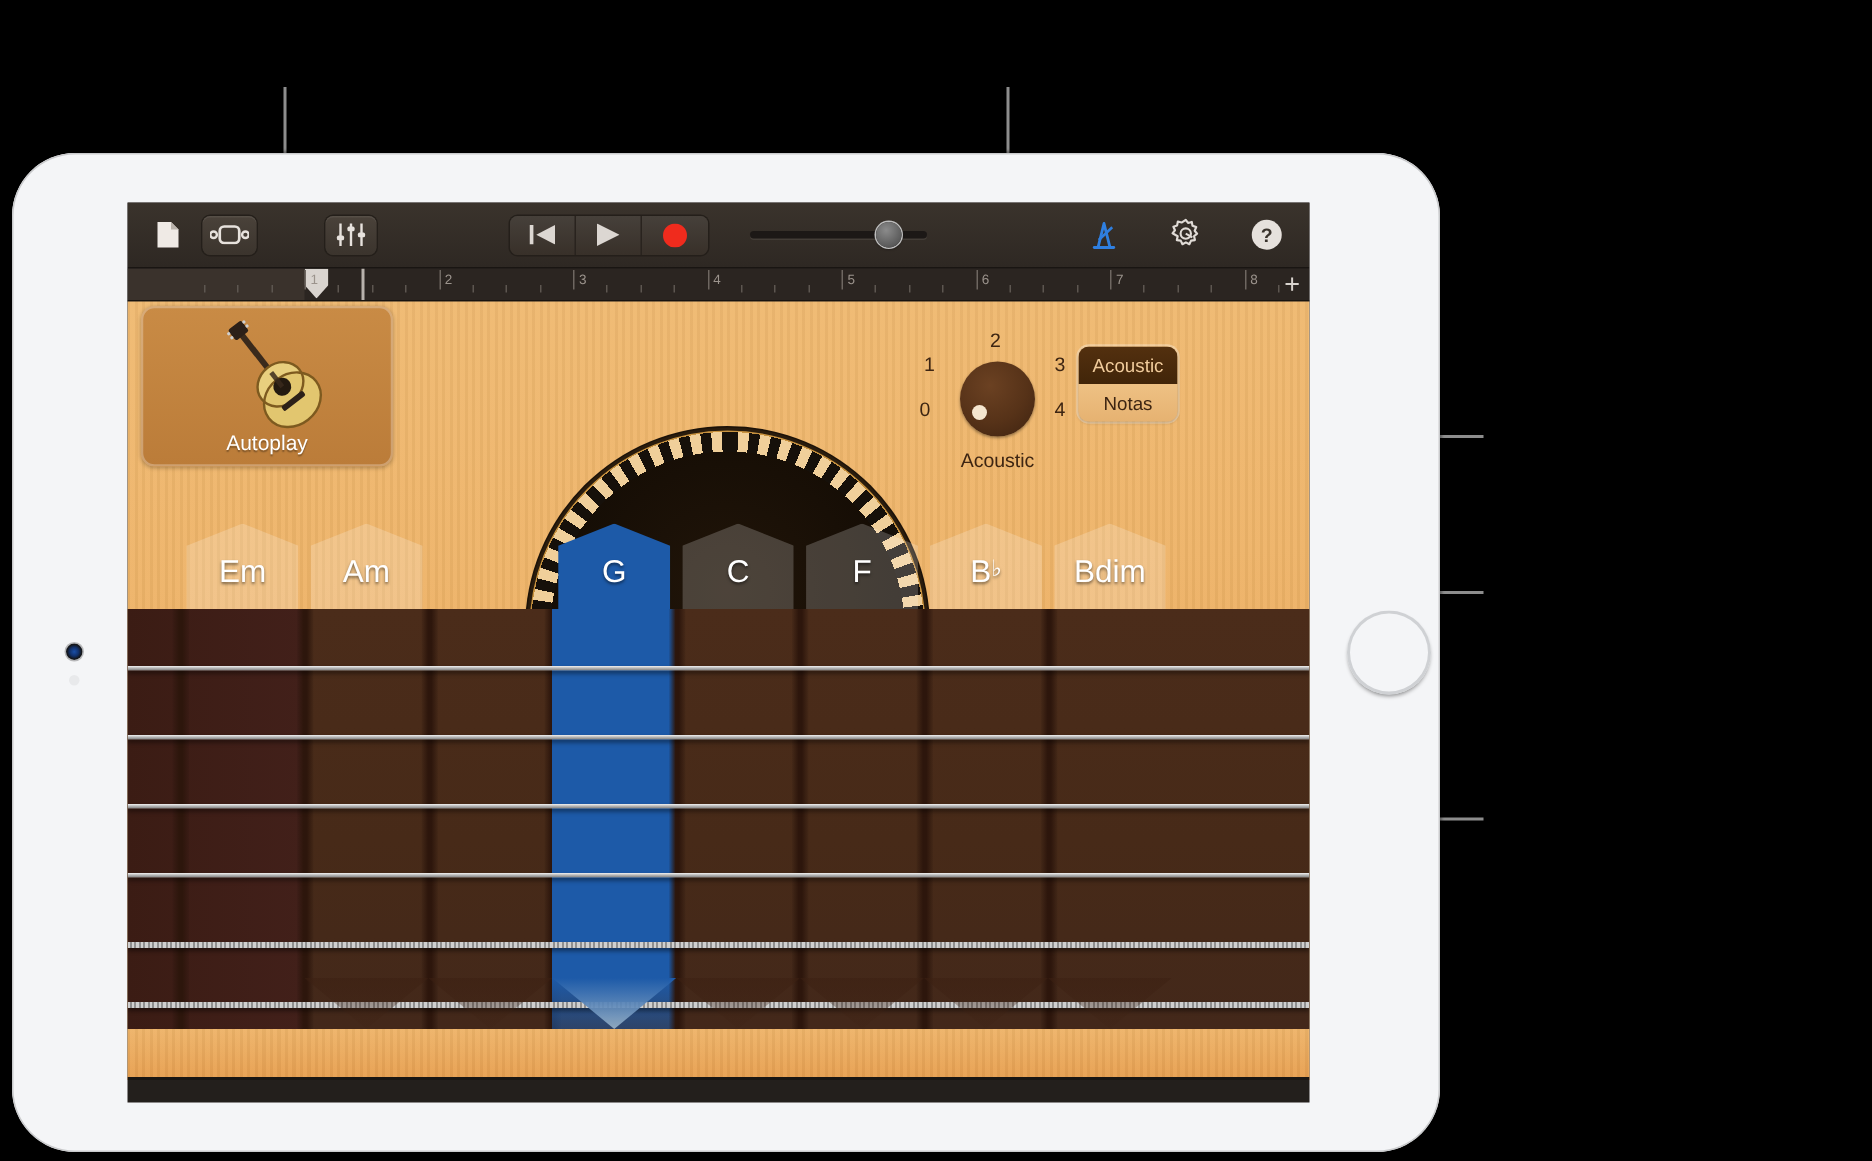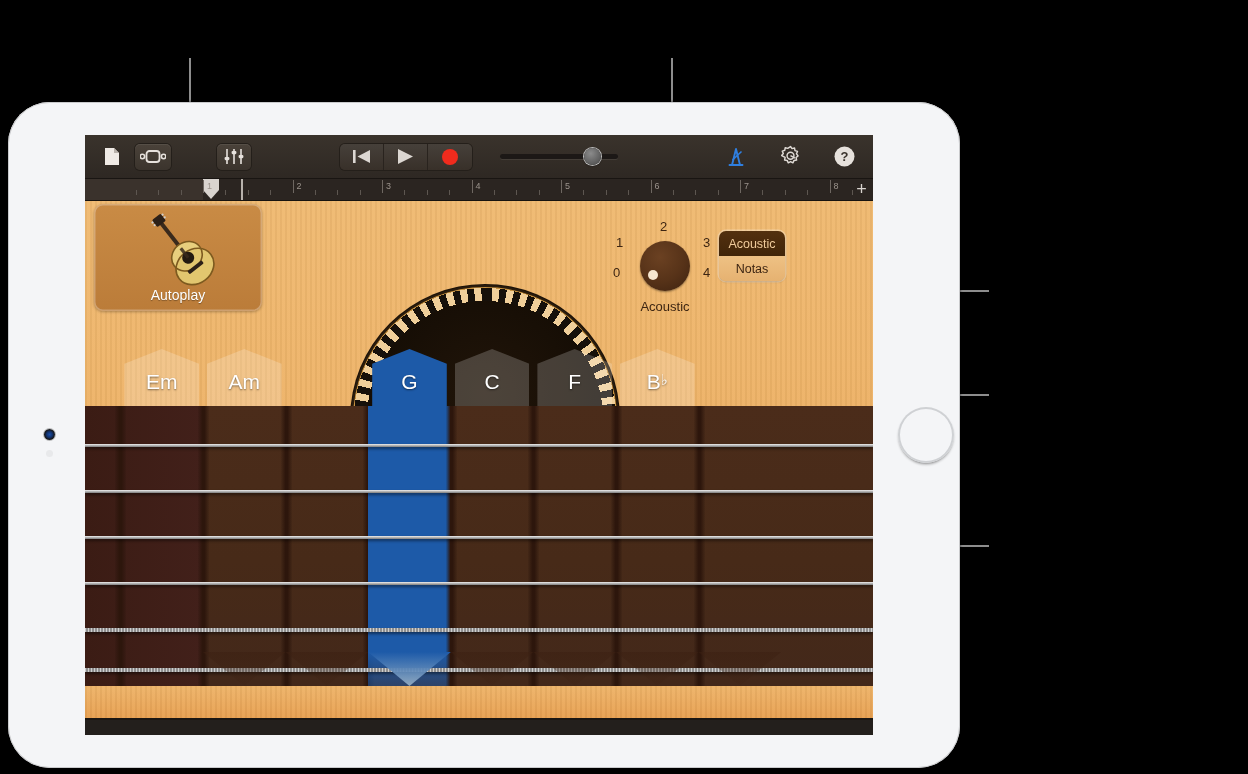--- a/index.html
+++ b/index.html
@@ -502,20 +502,24 @@
               <div class="name">C</div>
             </div>
             <div class="chordcol" style="left: 448.4px; width: 82.6px;">
               <div class="tab"></div>
               <div class="name">F</div>
             </div>
             <div class="chordcol" style="left: 531px; width: 82.6px;">
               <div class="tab"></div>
               <div class="name">B<sup>♭</sup></div>
             </div>
+            <div class="chordcol" style="left: 613.6px; width: 82.6px;">
+              <div class="tab"></div>
+              <div class="name">Bdim</div>
+            </div>
           </div>
 
         <div id="fretboard">
           <div class="nutzone"></div>
         <div class="fret" style="left: 30.4px;"></div>
             <div class="fret" style="left: 113px;"></div>
             <div class="fret" style="left: 195.6px;"></div>
             <div class="fret" style="left: 278.2px;"></div>
             <div class="activecol" style="left: 283.2px; width: 82.6px;"></div>
             <div class="fret" style="left: 360.8px;"></div>

